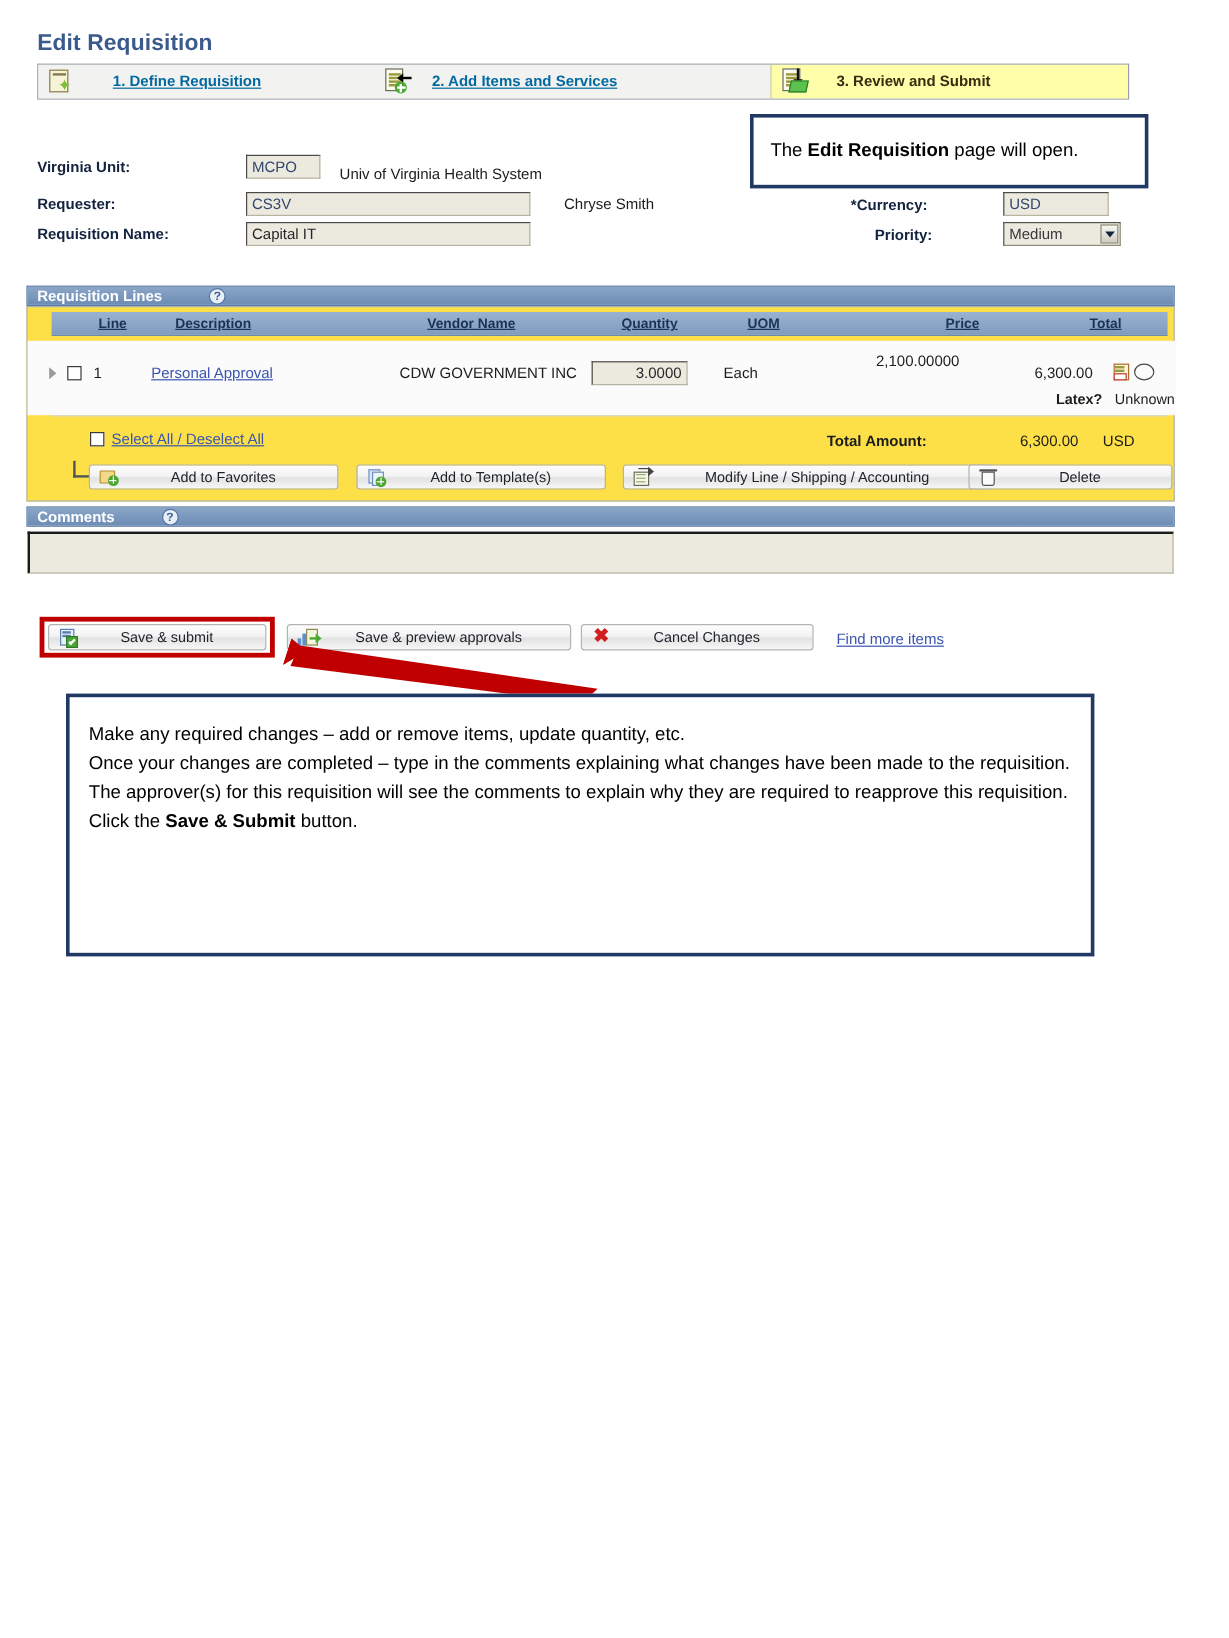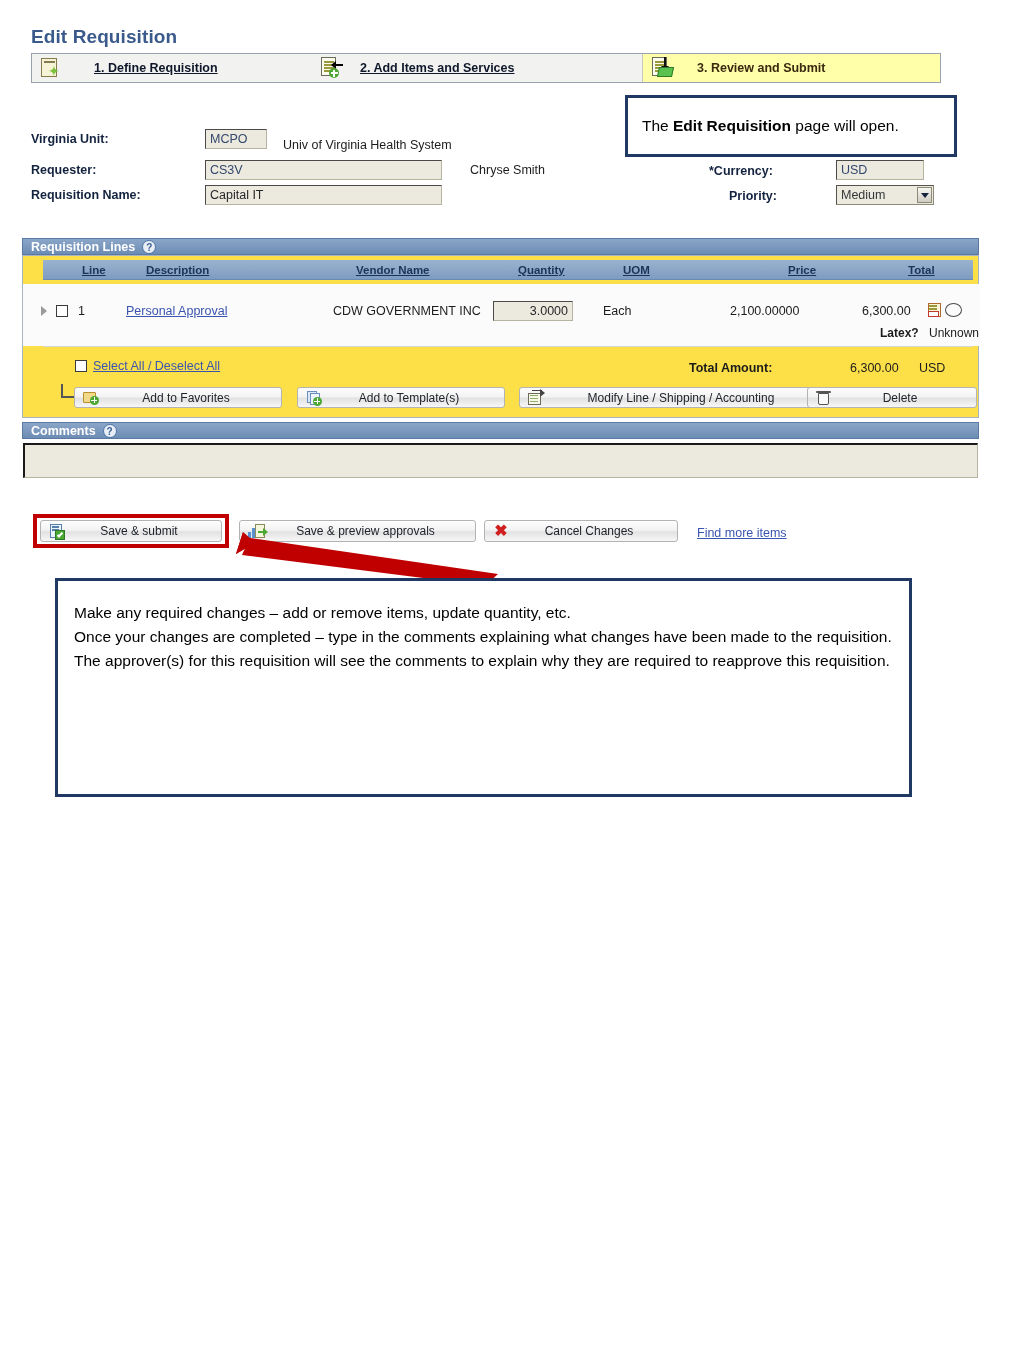--- a/index.html
+++ b/index.html
@@ -34,21 +34,21 @@
   .step {
     display: flex; align-items: center;
     padding: 0 6px;
     position: relative;
   }
   .step1 { width: 280px; background: #f2f2f0; }
   .step2 { width: 330px; background: #f2f2f0; }
   .step3 { flex: 1; background: #ffffaa; border-left: 1px solid #c9c9c0;}
   .step-icon { width: 26px; height: 24px; flex: 0 0 26px; position: relative; margin-right: 4px; }
   .step-link {
-    font-size: 12.5px; font-weight: bold; color: #0f172a;
+    font-size: 12.5px; font-weight: bold; color: #0369a1;
     text-decoration: underline; white-space: nowrap;
   }
   .step-current {
     font-size: 12.5px; font-weight: bold; color: #3a2a10; white-space: nowrap;
   }
   .step1 .step-link { margin-left: 26px; }
   .step2 .step-link { margin-left: 12px; }
   .step3 .step-current { margin-left: 18px; }
 
   
@@ -133,21 +133,21 @@
     content:""; border-left:4px solid transparent; border-right:4px solid transparent;
     border-top:5px solid #13233f;
   }
 
   
   .sec {
     position:absolute;
     background:linear-gradient(#8aa6c8,#6d8cb4);
     border:1px solid #5a7aa4;
     color:#ffffff; font-size:12.5px; font-weight:bold;
-    display:flex; align-items:center; padding-left:8px;
+    display:flex; align-items:center; padding-left:8px;gap:32px;
   }
   .helpq {
     display:inline-block; width:14px; height:14px; border-radius:50%;
     background:#e9eef6; color:#3a5f92; font-size:10px; font-weight:bold;
     text-align:center; line-height:14px; margin-left:7px;
     border:1px solid #4d76a8;
   }
 
   
   .grid-wrap { position:absolute; border:1px solid #a9b4c2; background:#fde047; }
@@ -294,21 +294,21 @@
     </div>
 
     <div class="grid-row" style="left:0; top:28px; width:957px; height:62px;">
       <span class="tri" style="left:18px; top:22px;"></span>
       <span class="cb" style="left:33px; top:21px;"></span>
       <span class="cell" style="left:55px; top:20px;">1</span>
       <span class="cell link" style="left:103px; top:20px;">Personal Approval</span>
       <span class="cell" style="left:310px; top:20px;">CDW GOVERNMENT INC</span>
       <span class="input" style="left:470px; top:17px; width:80px; height:20px; text-align:right; color:#26262a;">3.0000</span>
       <span class="cell" style="left:580px; top:20px;">Each</span>
-      <span class="cell" style="left:707px; top:20px;">2,100.00000</span>
+      <span class="cell" style="left:707px; top:10px;">2,100.00000</span>
       <span class="cell" style="left:839px; top:20px;">6,300.00</span>
 
       <span class="doc-ico-small" style="left:905px; top:19px;">
         <span style="position:absolute; left:0; top:0; width:13px; height:14px; background:#fdf6d8; border:1px solid #b06a2e;"></span>
         <span style="position:absolute; left:1px; top:2px; width:8px; height:1.5px; background:#9a9a3a;"></span>
         <span style="position:absolute; left:1px; top:5px; width:8px; height:1.5px; background:#9a9a3a;"></span>
         <span style="position:absolute; left:0px; top:8px; width:11px; height:6px; background:#fff; border:1px solid #c0392b;"></span>
       </span>
       <span style="position:absolute; left:922px; top:19px; width:17px; height:14px; border:1.5px solid #4a4a4a; border-radius:50%;"></span>
 
@@ -419,15 +419,18 @@
   <div class="callout" style="left:625px; top:95px; width:332px; height:62px; display:flex; align-items:center;">
     <span>
       <span>The </span><b>Edit Requisition</b><span> page will open.</span>
     </span>
   </div>
 
   <div class="callout" style="left:55px; top:578px; width:857px; height:219px; padding:20px 16px;">
     <div>Make any required changes – add or remove items, update quantity, etc.</div>
     <div>Once your changes are completed – type in the comments explaining what changes have been made to the requisition.</div>
     <div>The approver(s) for this requisition will see the comments to explain why they are required to reapprove this requisition.</div>
+    <div>
+      <span>Click the </span><b>Save &amp; Submit</b><span> button.</span>
+    </div>
   </div>
 
 </div>
 
 </body></html>

